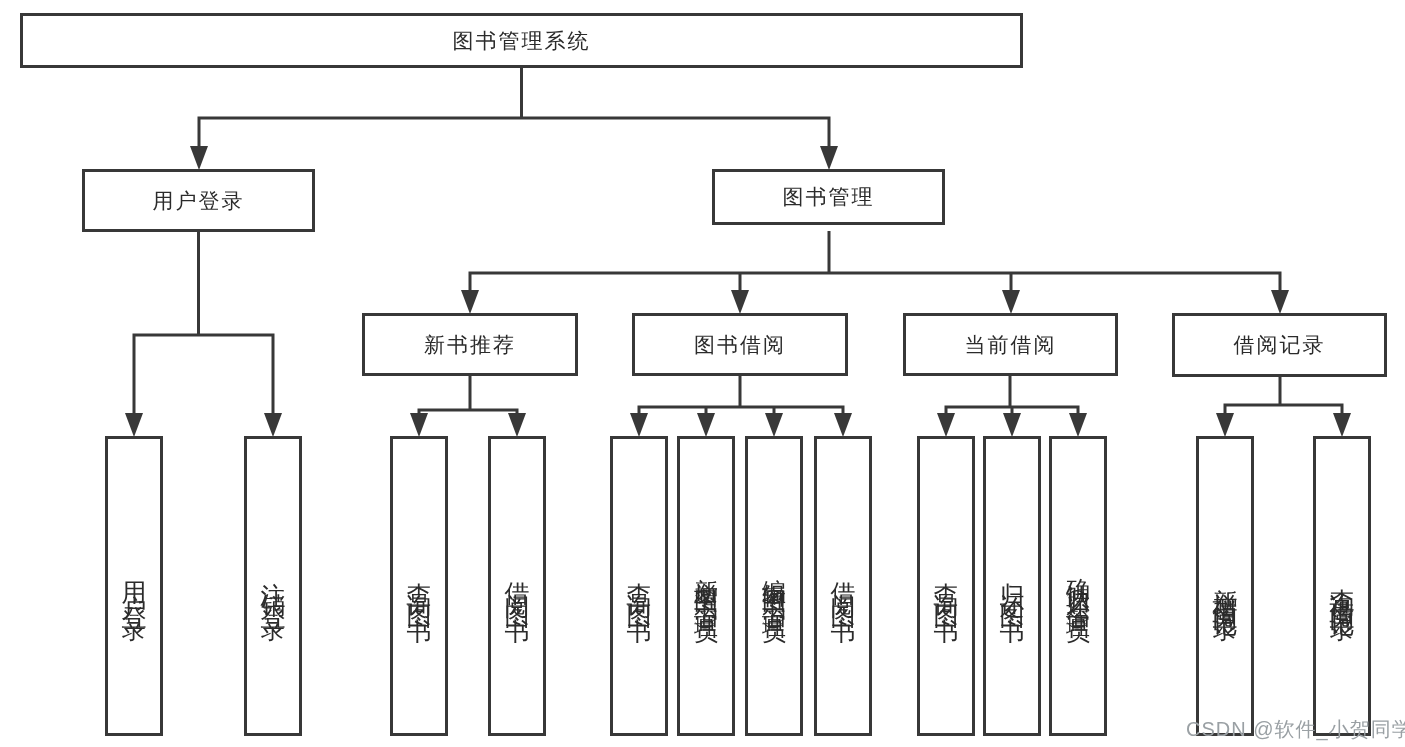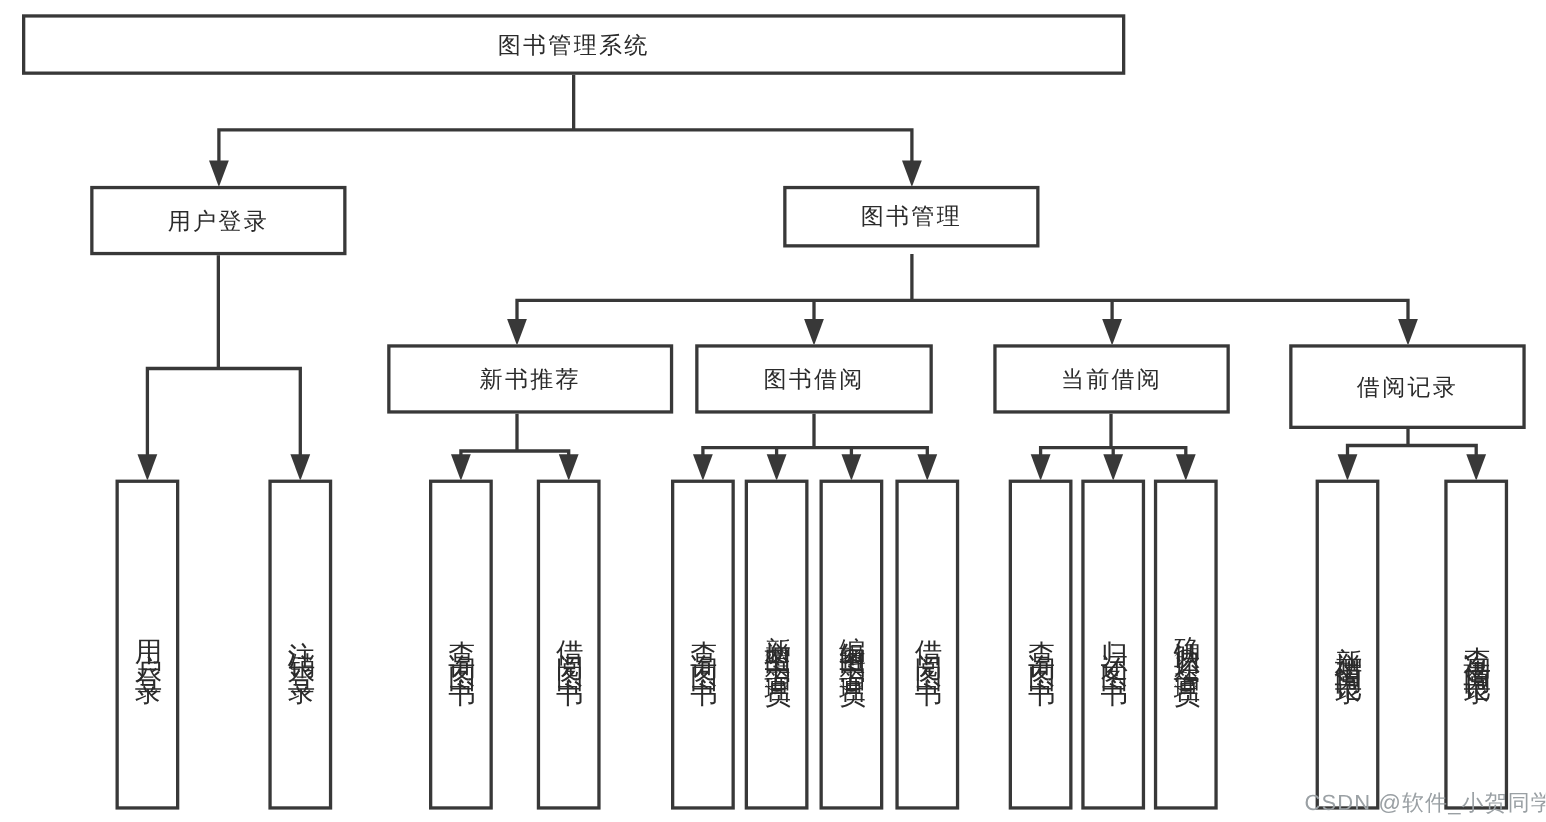--- a/index.html
+++ b/index.html
@@ -70,24 +70,24 @@
       <polygon points="1216,413 1234,413 1225,437"></polygon>
       <polygon points="1333,413 1351,413 1342,437"></polygon>
     </g>
   </svg>
 
   <div class="box h" style="left:20px;top:13px;width:1003px;height:55px">图书管理系统</div>
 
   <div class="box h" style="left:82px;top:169px;width:233px;height:63px">用户登录</div>
   <div class="box h" style="left:712px;top:169px;width:233px;height:56px">图书管理</div>
 
-  <div class="box h" style="left:352px;top:313px;width:260px;height:63px">新书推荐</div>
+  <div class="box h" style="left:362px;top:313px;width:216px;height:63px">新书推荐</div>
   <div class="box h" style="left:632px;top:313px;width:216px;height:63px">图书借阅</div>
   <div class="box h" style="left:903px;top:313px;width:215px;height:63px">当前借阅</div>
-  <div class="box h" style="left:1172px;top:313px;width:215px;height:77px">借阅记录</div>
+  <div class="box h" style="left:1172px;top:313px;width:215px;height:64px">借阅记录</div>
 
   <div class="box v" style="left:105px">用户登录</div>
   <div class="box v" style="left:244px">注销登录</div>
 
   <div class="box v" style="left:390px">查询图书</div>
   <div class="box v" style="left:488px">借阅图书</div>
 
   <div class="box v" style="left:610px">查询图书</div>
   <div class="box v xl" style="left:677px">新增图书（管理员）</div>
   <div class="box v xl" style="left:745px">编辑图书（管理员）</div>

